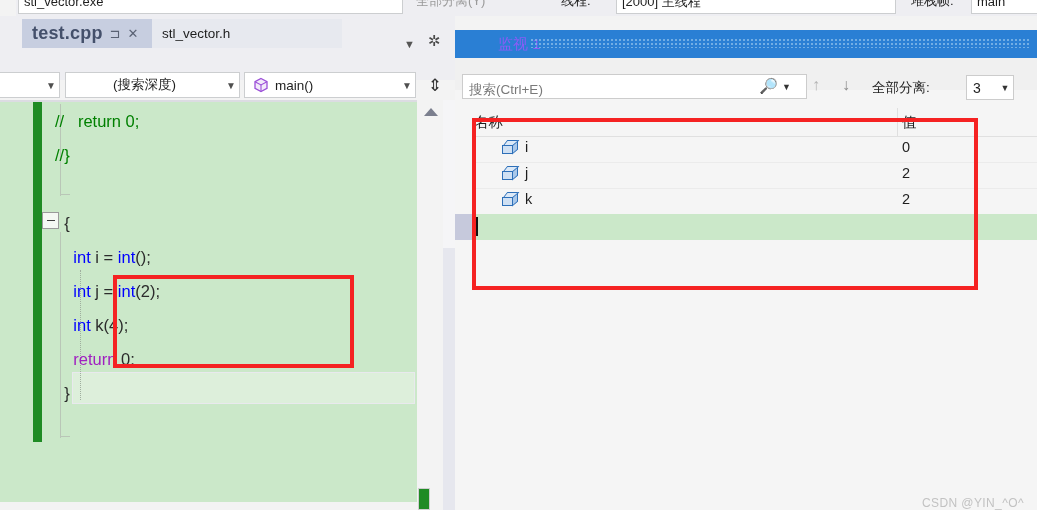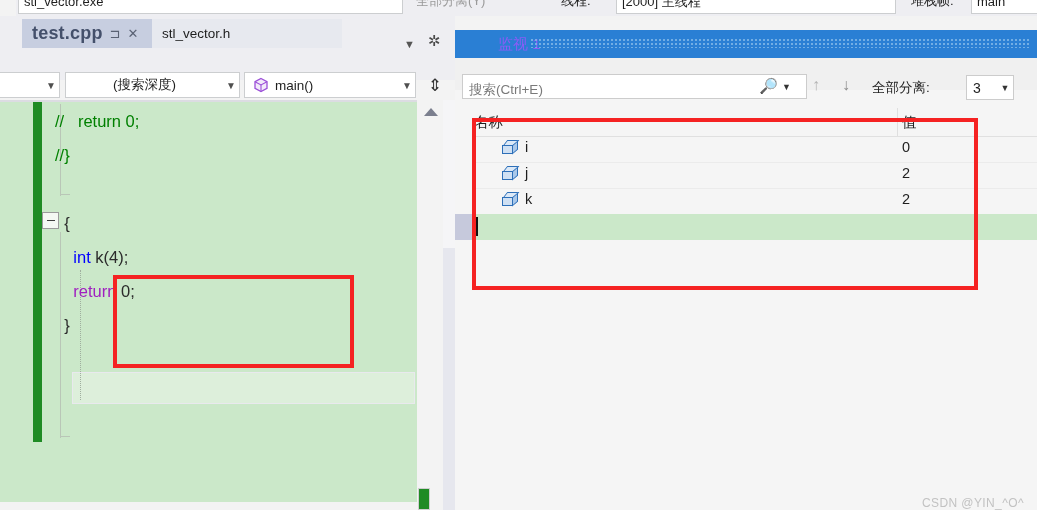--- a/index.html
+++ b/index.html
@@ -195,20 +195,22 @@
 <div class="abs" id="brk2b"></div>
 <div class="guide-d abs" id="dguide"></div>
 <div class="abs" id="fold-main">
     <span></span>
   </div>
 <div class="abs" id="code">
     <div class="ln"><span></span><span class="cmt">//   return 0;</span></div>
     <div class="ln"><span></span><span class="cmt">//}</span></div>
     <div class="ln"><span></span><span class="pl"></span></div>
     <div class="ln"><span>  </span><span class="pl">{</span></div>
+    <div class="ln"><span>    </span><span class="kw">int</span><span class="pl"> i = </span><span class="kw">int</span><span class="pl">();</span></div>
+    <div class="ln"><span>    </span><span class="kw">int</span><span class="pl"> j = </span><span class="kw">int</span><span class="pl">(2);</span></div>
     <div class="ln"><span>    </span><span class="kw">int</span><span class="pl"> k(4);</span></div>
     <div class="ln"><span>    </span><span class="ret">return</span><span class="pl"> 0;</span></div>
     <div class="ln"><span>  </span><span class="pl">}</span></div>
   </div>
 
 <div class="abs" id="ed-scroll"></div>
 <div class="abs" id="ed-scroll-up"></div>
 <div class="abs" id="ed-track"></div>
 <div class="abs" id="ed-thumb"></div>
 <div class="abs" id="ed-marker-green"></div>

